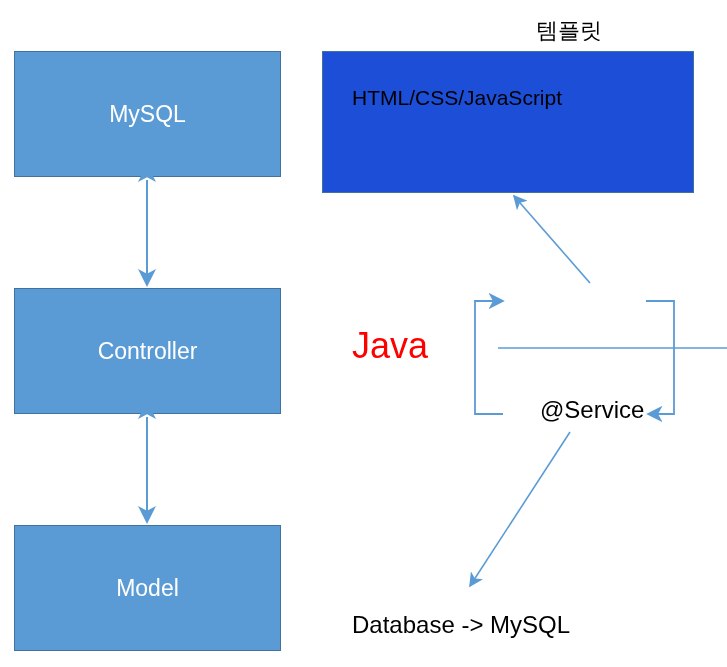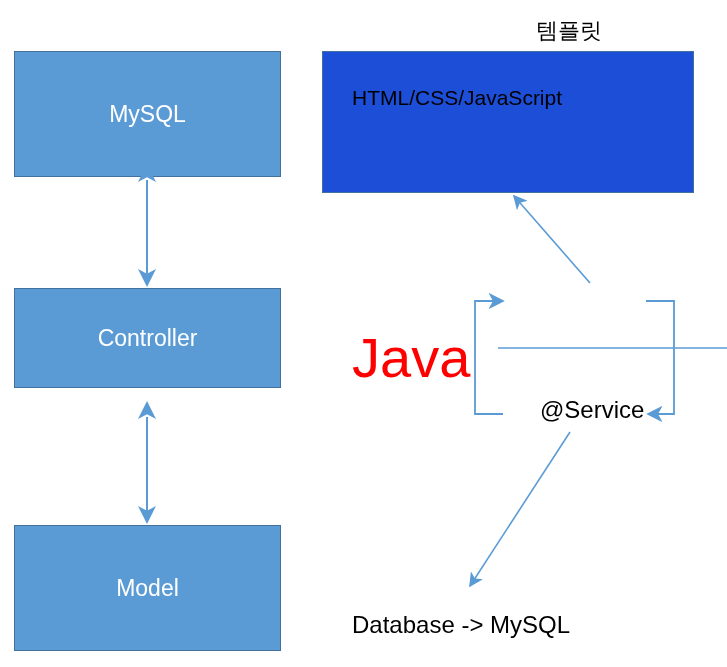--- a/index.html
+++ b/index.html
@@ -23,21 +23,21 @@
     border: 1px solid #41719C;
     box-sizing: border-box;
     display: flex;
     align-items: center;
     justify-content: center;
     color: #ffffff;
     font-size: 23px;
     font-family: "Liberation Sans", sans-serif;
   }
   #box-view    { left: 14px; top: 51px;  width: 267px; height: 126px; }
-  #box-ctrl    { left: 14px; top: 288px; width: 267px; height: 100px; }
+  #box-ctrl    { left: 14px; top: 288px; width: 267px; height: 126px; }
   #box-model   { left: 14px; top: 525px; width: 267px; height: 126px; }
 
   #box-template {
     position: absolute;
     left: 322px; top: 51px;
     width: 372px; height: 142px;
     background: #1d4ed8;
     border: 1px solid #41719C;
     box-sizing: border-box;
   }
@@ -58,21 +58,21 @@
   #tpl-line-1 { left: 29px; top: 34px; font-weight: normal; }
   #tpl-line-2 { left: 29px; top: 92px; font-weight: bold; }
   .squiggle {
     text-decoration: underline wavy #e03030;
     text-decoration-skip-ink: none;
   }
 
   #java-label {
     position: absolute;
     left: 352px; top: 325px;
-    font-size: 56px;
+    font-size: 36px;
     color: #FF0000;
     font-family: "Liberation Sans", sans-serif;
   }
 
   .anno {
     position: absolute;
     font-size: 24px;
     color: #000000;
     white-space: nowrap;
   }

